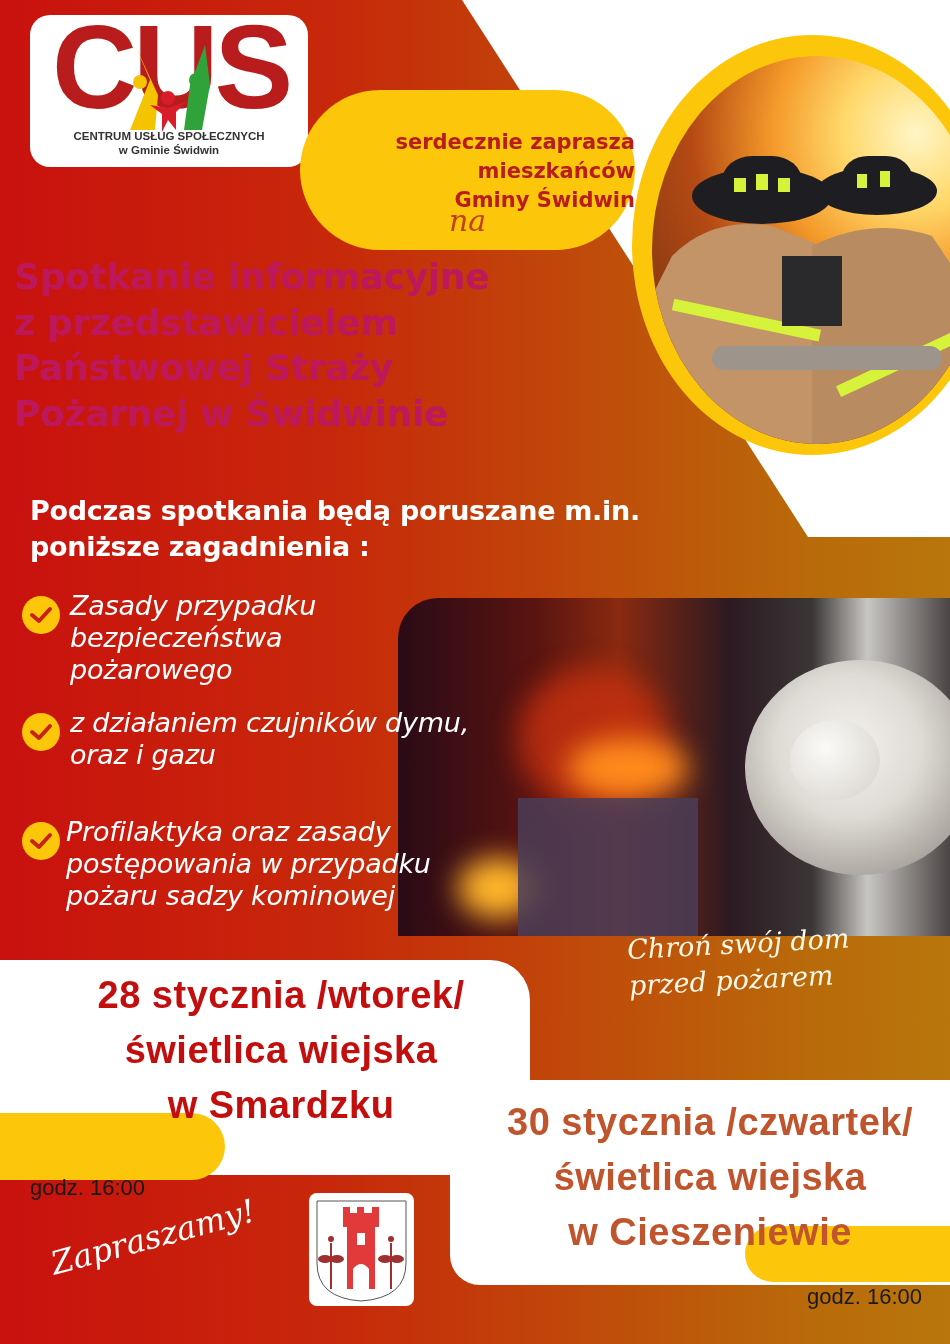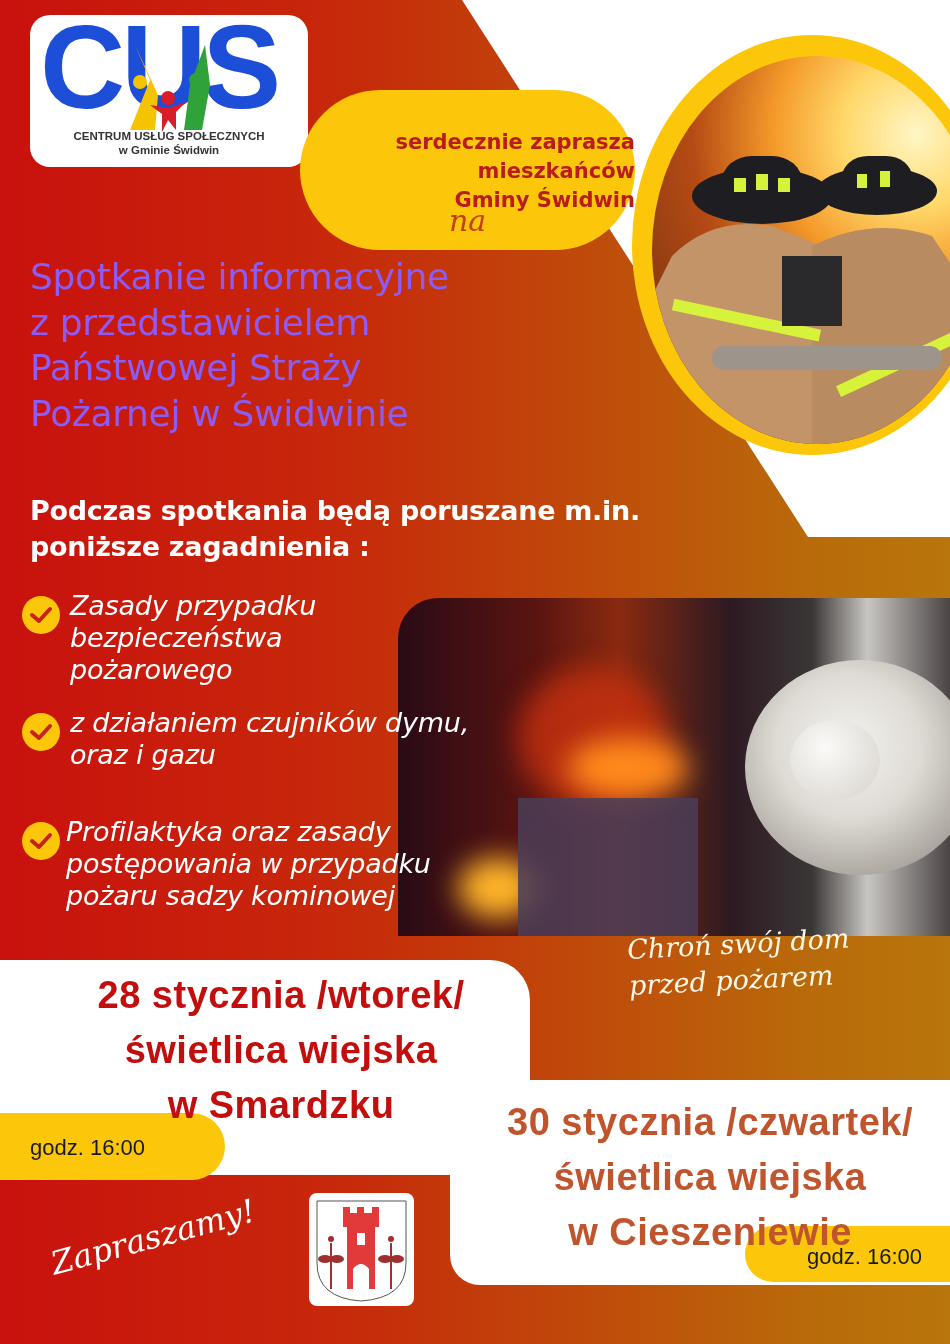--- a/index.html
+++ b/index.html
@@ -5,36 +5,36 @@
   html,body{margin:0;padding:0;}
   body{width:950px;height:1344px;position:relative;overflow:hidden;
     background:linear-gradient(90deg,#c9110e 0%,#c7280a 35%,#c0480a 60%,#b96a0a 85%,#b8760c 100%);
     font-family:"DejaVu Sans",sans-serif;}
   .abs{position:absolute;}
   
   .white-poly{left:0;top:0;width:950px;height:600px;background:#fff;
     clip-path:polygon(462px 0,950px 0,950px 537px,808px 537px);}
   
   .logo-box{left:30px;top:15px;width:278px;height:152px;background:#fff;border-radius:20px;}
-  .logo-letters{left:40px;top:12px;width:260px;height:110px;font-family:"Liberation Sans",sans-serif;
-    font-weight:bold;font-size:118px;line-height:110px;color:#1d4ed8;letter-spacing:-4px;}
+  .logo-letters{left:52px;top:12px;width:260px;height:110px;font-family:"Liberation Sans",sans-serif;
+    font-weight:bold;font-size:118px;line-height:110px;color:#b91c1c;letter-spacing:-4px;}
   .logo-sub{left:30px;top:129px;width:278px;text-align:center;font-family:"Liberation Sans",sans-serif;
     font-size:11.5px;font-weight:bold;color:#333;line-height:14px;}
   
   .invite{left:300px;top:90px;width:335px;height:160px;background:#fcc70a;border-radius:80px;}
   .invite-text{left:300px;top:128px;width:335px;text-align:right;font-weight:bold;font-size:21px;
     line-height:29px;color:#b91c1c;}
   .invite-na{left:300px;top:203px;width:335px;text-align:center;font-family:"DejaVu Serif",serif;
     font-style:italic;font-size:30px;color:#c2410c;}
   
   .ff-ring{left:632px;top:35px;width:360px;height:420px;border-radius:50%;background:#fcc70a;}
   .ff-img{left:652px;top:56px;width:330px;height:388px;border-radius:50%;overflow:hidden;
     background:radial-gradient(circle at 80% 20%,#fff6c6 0%,#ffd86a 18%,#f49a2a 35%,#b54a14 55%,#5a2a10 100%);}
   
-  .title{left:30px;top:254px;width:600px;color:#8b5cf6;font-weight:normal;font-size:36px;line-height:45.5px;letter-spacing:-0.3px;}
+  .title{left:14px;top:254px;width:600px;color:#be185d;font-weight:bold;font-size:36px;line-height:45.5px;letter-spacing:-0.3px;}
   .subtitle{left:30px;top:493px;width:800px;color:#fff;font-weight:bold;font-size:27px;line-height:36px;letter-spacing:-0.3px;}
   
   .photo{left:398px;top:598px;width:552px;height:338px;border-radius:40px 0 0 0;overflow:hidden;
     background:linear-gradient(90deg,#2a0b16 0%,#5a1410 25%,#8a2a10 40%,#2d1a22 60%,#3a3636 75%,#c8c6c2 85%,#4a4444 100%);}
   .flame{border-radius:50%;filter:blur(14px);}
   .detector{left:745px;top:660px;width:230px;height:215px;border-radius:50%;
     background:radial-gradient(circle at 45% 40%,#f4f2ee 0%,#dedbd5 40%,#a9a49d 75%,#5a5550 100%);}
   .detector-btn{left:790px;top:720px;width:90px;height:80px;border-radius:50%;
     background:radial-gradient(circle at 40% 35%,#fbfaf8,#d6d2cb);}
   
@@ -46,21 +46,21 @@
   .slogan{left:628px;top:925px;width:270px;color:#fff8e6;font-family:"DejaVu Serif",serif;font-style:italic;
     font-size:27px;line-height:36px;transform:rotate(-3deg);}
   
   .ev1{left:0;top:960px;width:530px;height:215px;background:#fff;border-radius:0 40px 0 0;}
   .ev2{left:450px;top:1080px;width:500px;height:205px;background:#fff;border-radius:30px 0 0 30px;}
   .ev-text{font-family:"Liberation Sans",sans-serif;font-weight:bold;font-size:38px;line-height:55px;text-align:center;letter-spacing:0.5px;}
   .ev1-text{left:0;top:968px;width:530px;color:#c30e0e;padding-left:16px;}
   .ev2-text{left:450px;top:1095px;width:520px;color:#c0542c;}
   .time1{left:0;top:1113px;width:225px;height:67px;background:#fcc70a;border-radius:0 34px 34px 0;}
   .time2{left:745px;top:1226px;width:205px;height:56px;background:#fcc70a;border-radius:28px 0 0 28px;}
-  .time-text{font-family:"Liberation Sans",sans-serif;font-size:22px;color:#1a1a1a;}
+  .time-text{font-family:"Liberation Sans",sans-serif;font-size:22px;color:#1a1a1a;margin-top:40px;}
   .zapraszamy{left:48px;top:1218px;color:#fff;font-family:"DejaVu Serif",serif;font-style:italic;font-size:32px;transform:rotate(-15deg);}
   .crest{left:309px;top:1193px;width:105px;height:113px;background:#fff;border-radius:8px;}
 </style>
 </head>
 <body>
 
 <div class="abs white-poly"></div>
 
 <div class="abs logo-box"></div>
 <div class="abs logo-letters">

